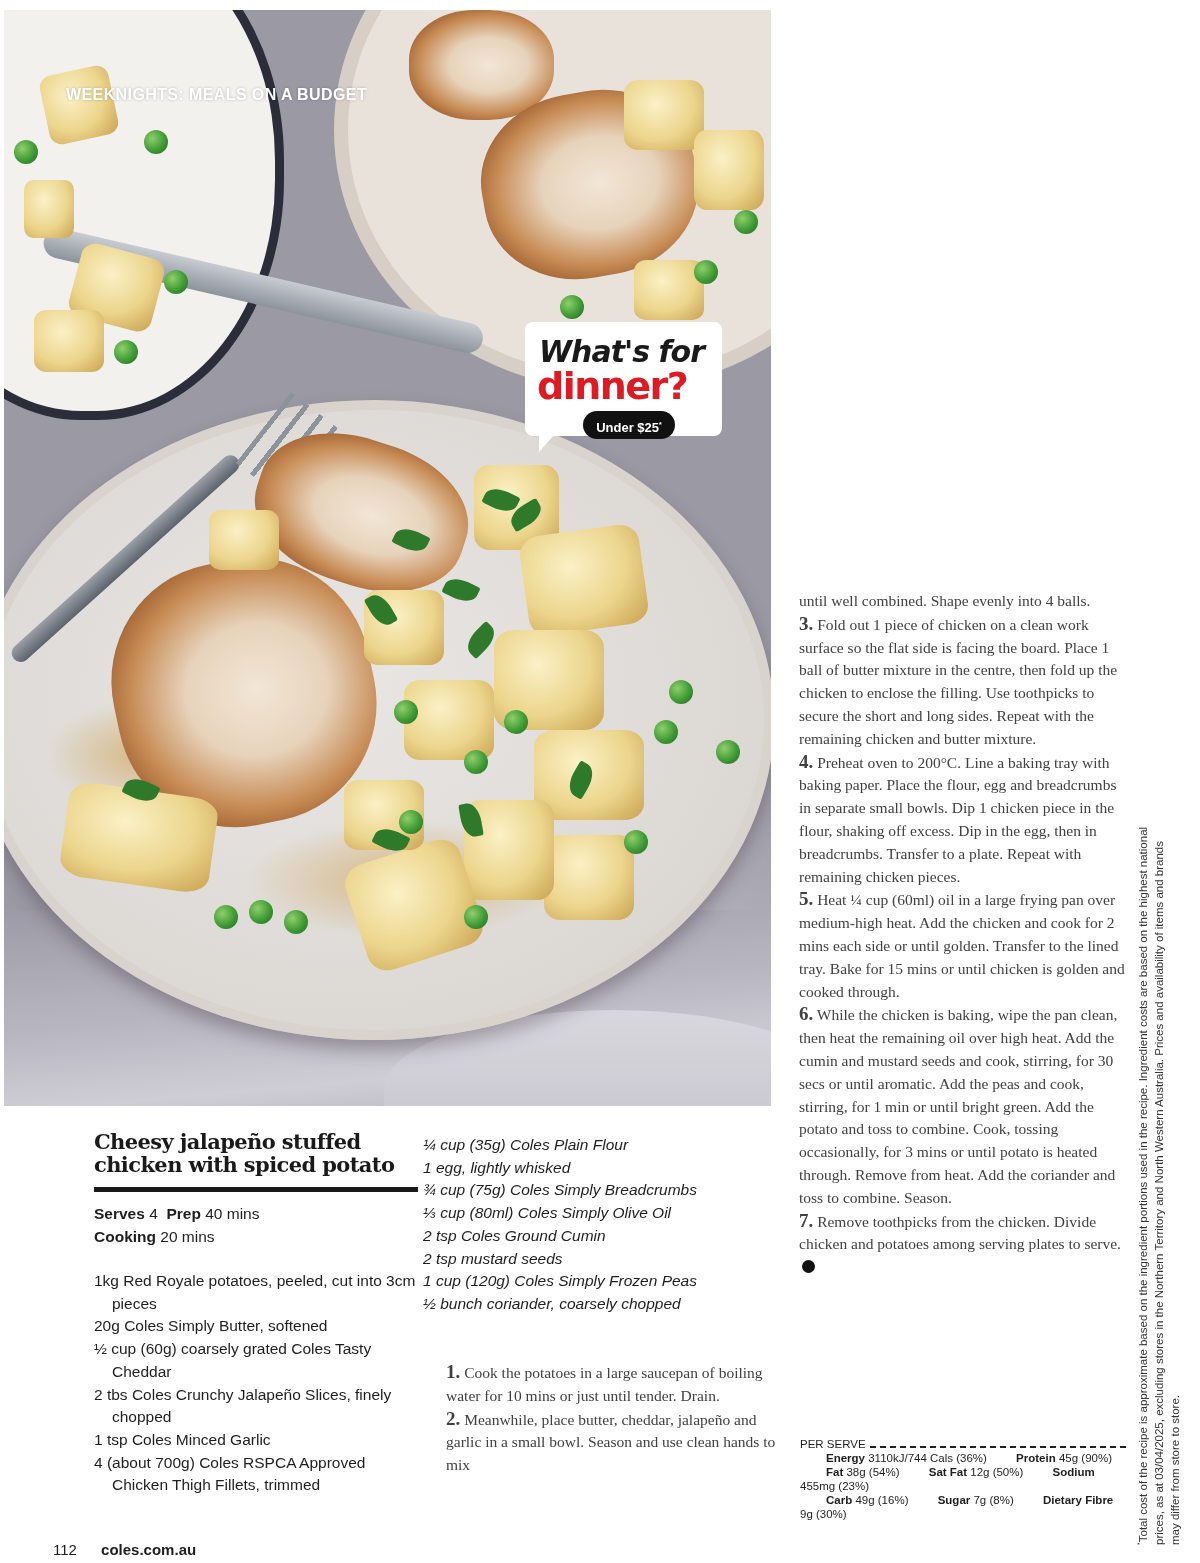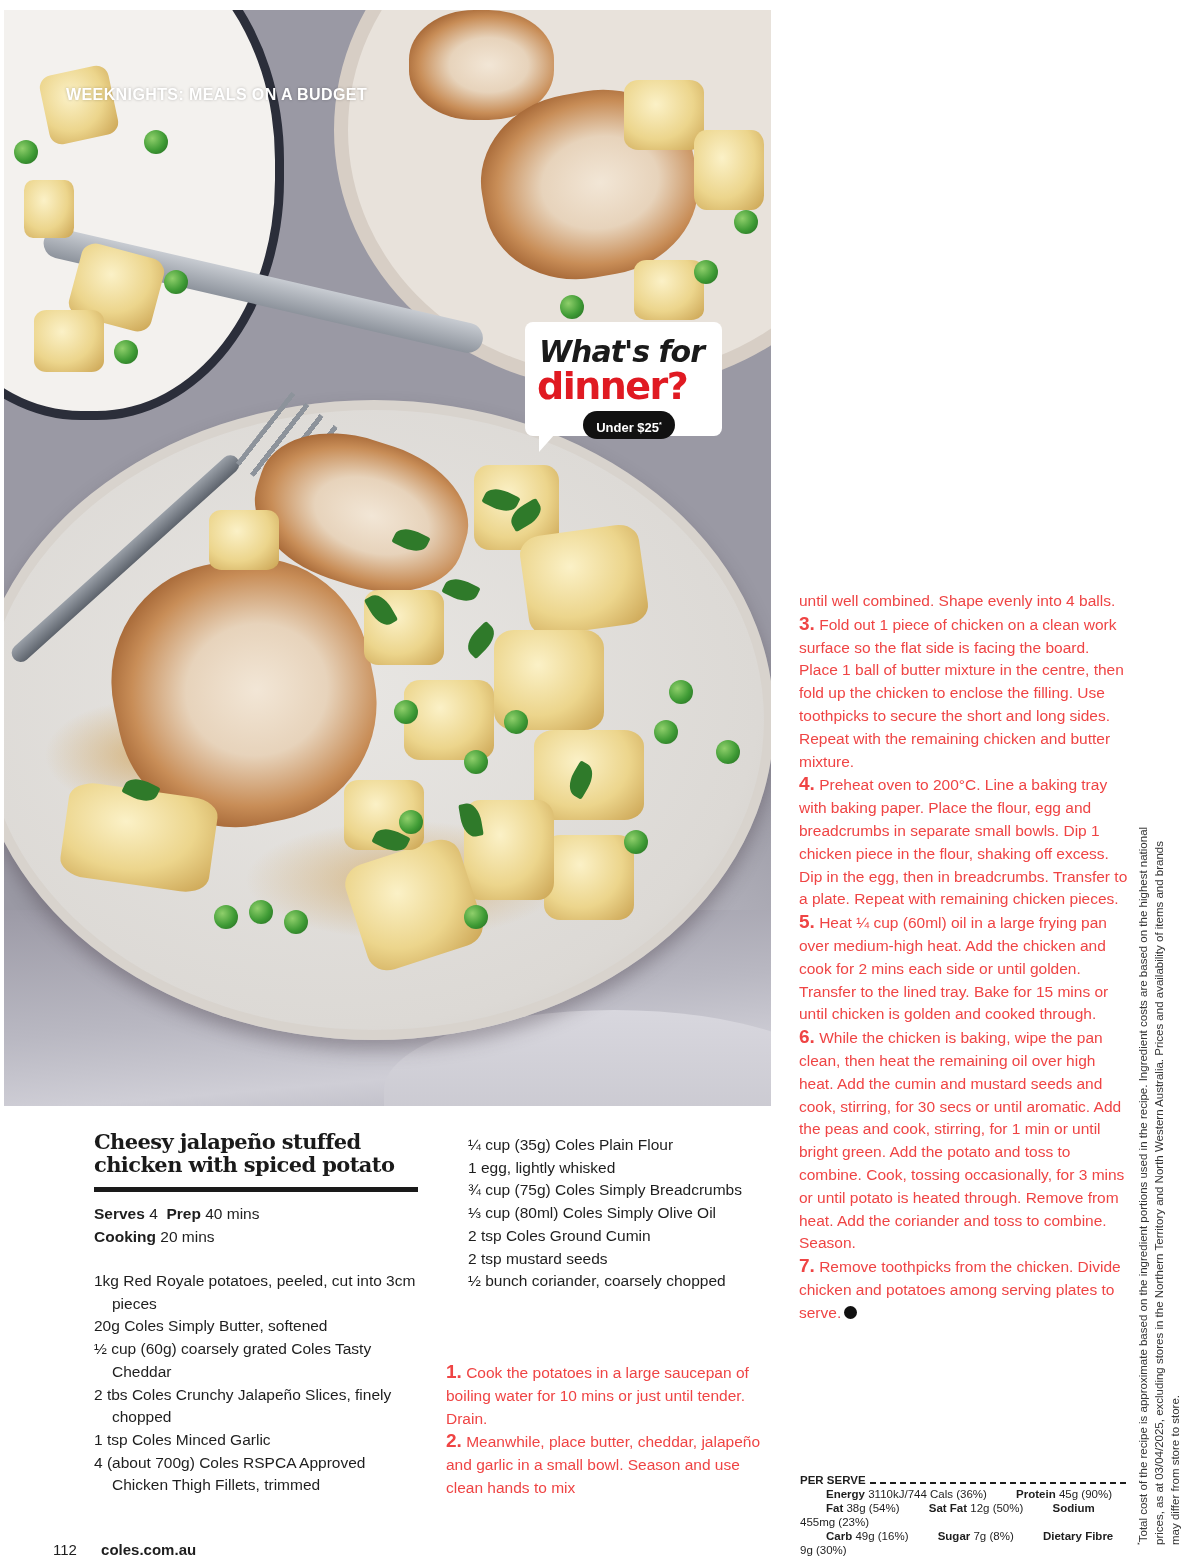--- a/index.html
+++ b/index.html
@@ -106,31 +106,31 @@
   }
   .rule { position: absolute; left: 94px; top: 1187px; width: 324px; height: 5px; background: #1a1a1a; }
   .meta { position: absolute; left: 94px; top: 1202px; font-size: 15.5px; line-height: 23px; }
   .meta b { font-weight: bold; }
 
   .ing {
     position: absolute; font-size: 15.5px; line-height: 22.7px; color: #1e1e1e;
   }
   .ing li { list-style: none; padding-left: 18px; text-indent: -18px; }
   .ing-left { left: 94px; top: 1270px; width: 330px; }
-  .ing-right { left: 468px; top: 1134px; width: 340px; }
-
-  .method { position: absolute; font-size: 15.5px; line-height: 22.8px; color: #ef4444; }
+  .ing-right { left: 423px; top: 1134px; width: 340px; font-style: italic; }
+
+  .method { position: absolute; font-size: 15.5px; line-height: 22.8px; color: #404040; font-family: Liberation Serif, serif; }
   .method-a { left: 446px; top: 1361px; width: 330px; }
   .method-b { left: 799px; top: 590px; width: 330px; }
   .method p { margin: 0; }
   .step-num { font-weight: bold; font-size: 19px; }
   .end-dot { display: inline-block; width: 13px; height: 13px; border-radius: 50%; background: #111; vertical-align: -1px; margin-left: 3px; }
 
   .nutrition { position: absolute; left: 800px; top: 1437px; width: 326px; font-size: 11.5px; line-height: 14px; color: #1e1e1e; }
-  .nutr-head { font-weight: bold; display: flex; align-items: center; margin-top: 36px; }
+  .nutr-head { font-weight: normal; display: flex; align-items: center; }
   .nutr-head .dash { flex: 1; border-bottom: 2px dashed #1e1e1e; margin-left: 4px; height: 8px; }
   .nutrition b { font-weight: bold; padding-left: 26px; }
 
   .disclaimer {
     position: absolute; left: 1132px; top: 1545px; width: 720px;
     transform: rotate(-90deg); transform-origin: left top;
     font-size: 11.5px; line-height: 16px; color: #333;
   }
   .disclaimer sup { font-size: 7px; }
 
@@ -245,20 +245,21 @@
   <li>4 (about 700g) Coles RSPCA Approved Chicken Thigh Fillets, trimmed</li>
 </ul>
 
 <ul class="ing ing-right">
   <li>¼ cup (35g) Coles Plain Flour</li>
   <li>1 egg, lightly whisked</li>
   <li>¾ cup (75g) Coles Simply Breadcrumbs</li>
   <li>⅓ cup (80ml) Coles Simply Olive Oil</li>
   <li>2 tsp Coles Ground Cumin</li>
   <li>2 tsp mustard seeds</li>
+  <li>1 cup (120g) Coles Simply Frozen Peas</li>
   <li>½ bunch coriander, coarsely chopped</li>
 </ul>
 
 <div class="method method-a">
   <p><span class="step-num">1.</span> <span>Cook the potatoes in a large saucepan of boiling water for 10 mins or just until tender. Drain.</span></p>
   <p><span class="step-num">2.</span> <span>Meanwhile, place butter, cheddar, jalapeño and garlic in a small bowl. Season and use clean hands to mix</span></p>
 </div>
 
 <div class="method method-b">
   <p>until well combined. Shape evenly into 4 balls.</p>

